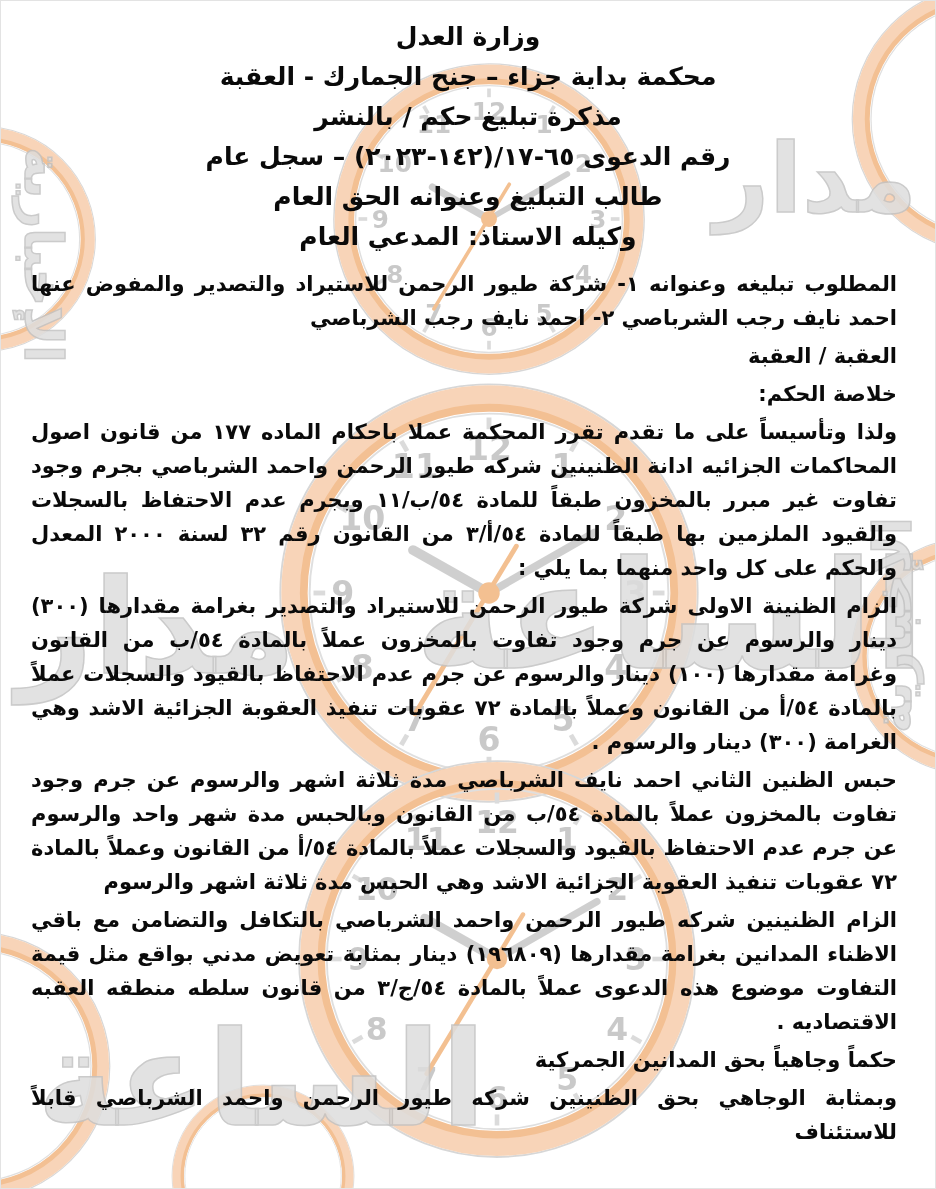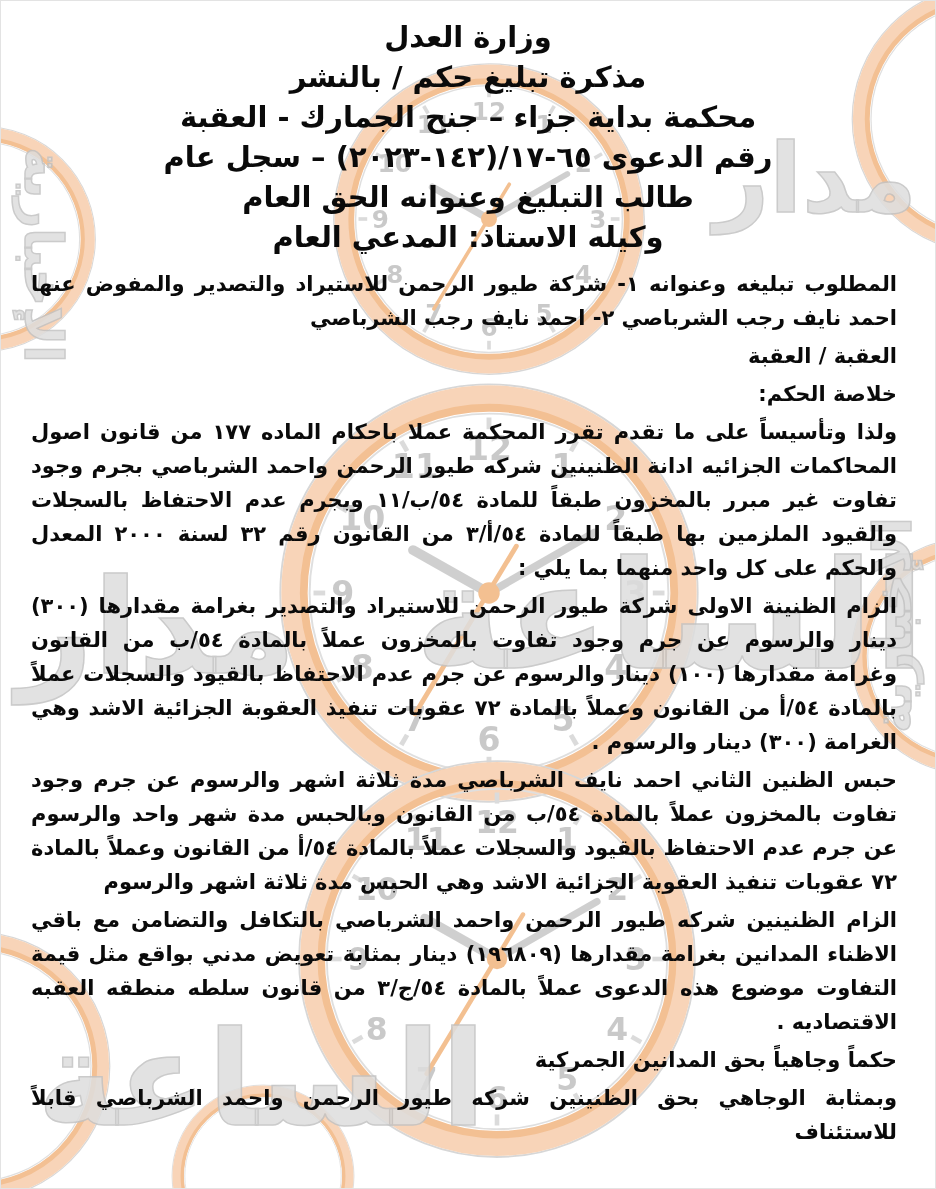--- a/index.html
+++ b/index.html
@@ -24,21 +24,21 @@
   }
   .wm-madar-top{top:130px;right:18px;font-size:96px;}
   .wm-akhbariya-left{top:228px;left:-96px;width:276px;font-size:52px;text-align:center;transform:rotate(90deg);}
   .wm-madar-mid{top:560px;left:16px;font-size:132px;}
   .wm-alsaa-mid{top:540px;right:10px;font-size:150px;}
   .wm-akhbariya-right{top:598px;right:-96px;width:276px;font-size:52px;text-align:center;transform:rotate(-90deg);}
   .wm-alsaa-bottom{top:1012px;left:36px;font-size:132px;}
   
   .content{position:absolute;inset:0;z-index:2;padding:16px 30px;box-sizing:border-box;color:#0a0a0a;}
   .header{text-align:center;font-weight:bold;}
-  .h-line{font-size:29px;line-height:40px;}
+  .h-line{font-size:25px;line-height:40px;}
   .bodytext{margin-top:10px;font-weight:bold;font-size:21px;}
   .para{margin:0 8px 4px 0;text-align:justify;line-height:34px;}
 </style>
 </head>
 <body>
 
 <div class="page">
 
   <div class="watermark" aria-hidden="true">
     <svg width="936" height="1189" viewBox="0 0 936 1189">
@@ -103,22 +103,22 @@
     <div class="wm-word wm-madar-mid">مدار</div>
     <div class="wm-word wm-alsaa-mid">الساعة</div>
     <div class="wm-word wm-akhbariya-right">الإخبارية</div>
     <div class="wm-word wm-alsaa-bottom">الساعة</div>
   </div>
 
   <div class="content">
 
     <div class="header">
       <div class="h-line">وزارة العدل</div>
+      <div class="h-line">محكمة بداية جزاء – جنح الجمارك - العقبة</div>
       <div class="h-line">مذكرة تبليغ حكم / بالنشر</div>
-      <div class="h-line">محكمة بداية جزاء – جنح الجمارك - العقبة</div>
       <div class="h-line">رقم الدعوى ٦٥-١٧/(١٤٢-٢٠٢٣) – سجل عام</div>
       <div class="h-line">طالب التبليغ وعنوانه الحق العام</div>
       <div class="h-line">وكيله الاستاذ: المدعي العام</div>
     </div>
 
     <div class="bodytext">
       <p class="para">المطلوب تبليغه وعنوانه ١- شركة طيور الرحمن للاستيراد والتصدير والمفوض عنها احمد نايف رجب الشرباصي ٢- احمد نايف رجب الشرباصي</p>
       <p class="para">العقبة / العقبة</p>
       <p class="para">خلاصة الحكم:</p>
       <p class="para">ولذا وتأسيساً على ما تقدم تقرر المحكمة عملا باحكام الماده ١٧٧ من قانون اصول المحاكمات الجزائيه ادانة الظنينين شركه طيور الرحمن واحمد الشرباصي بجرم وجود تفاوت غير مبرر بالمخزون طبقاً للمادة ٥٤/ب/١١ وبجرم عدم الاحتفاظ بالسجلات والقيود الملزمين بها طبقاً للمادة ٥٤/أ/٣ من القانون رقم ٣٢ لسنة ٢٠٠٠ المعدل والحكم على كل واحد منهما بما يلي :</p>

